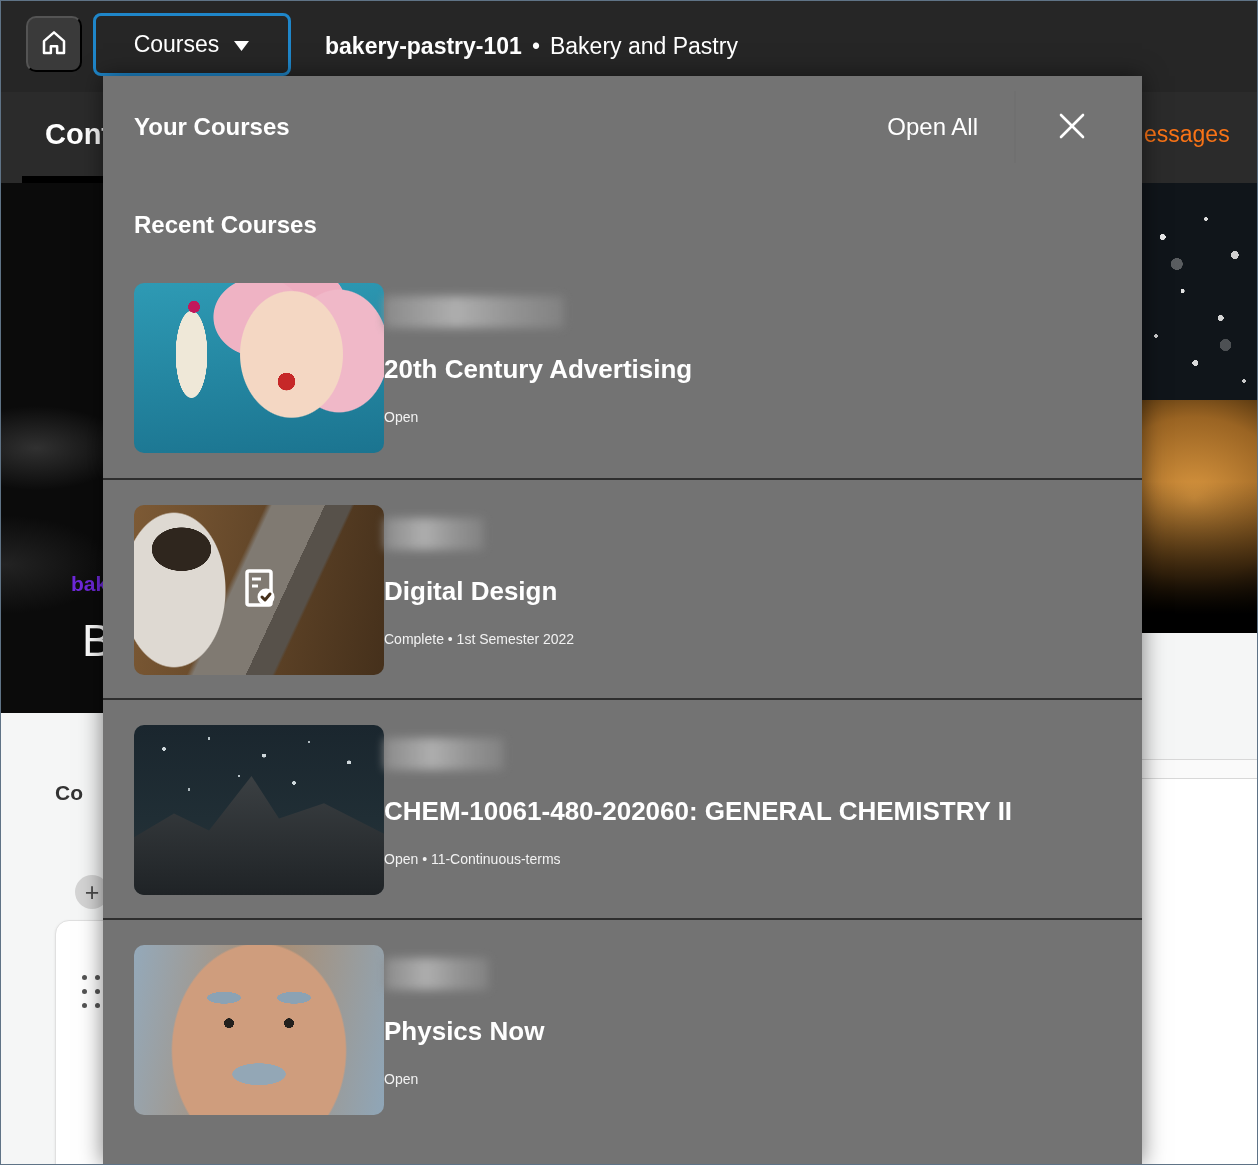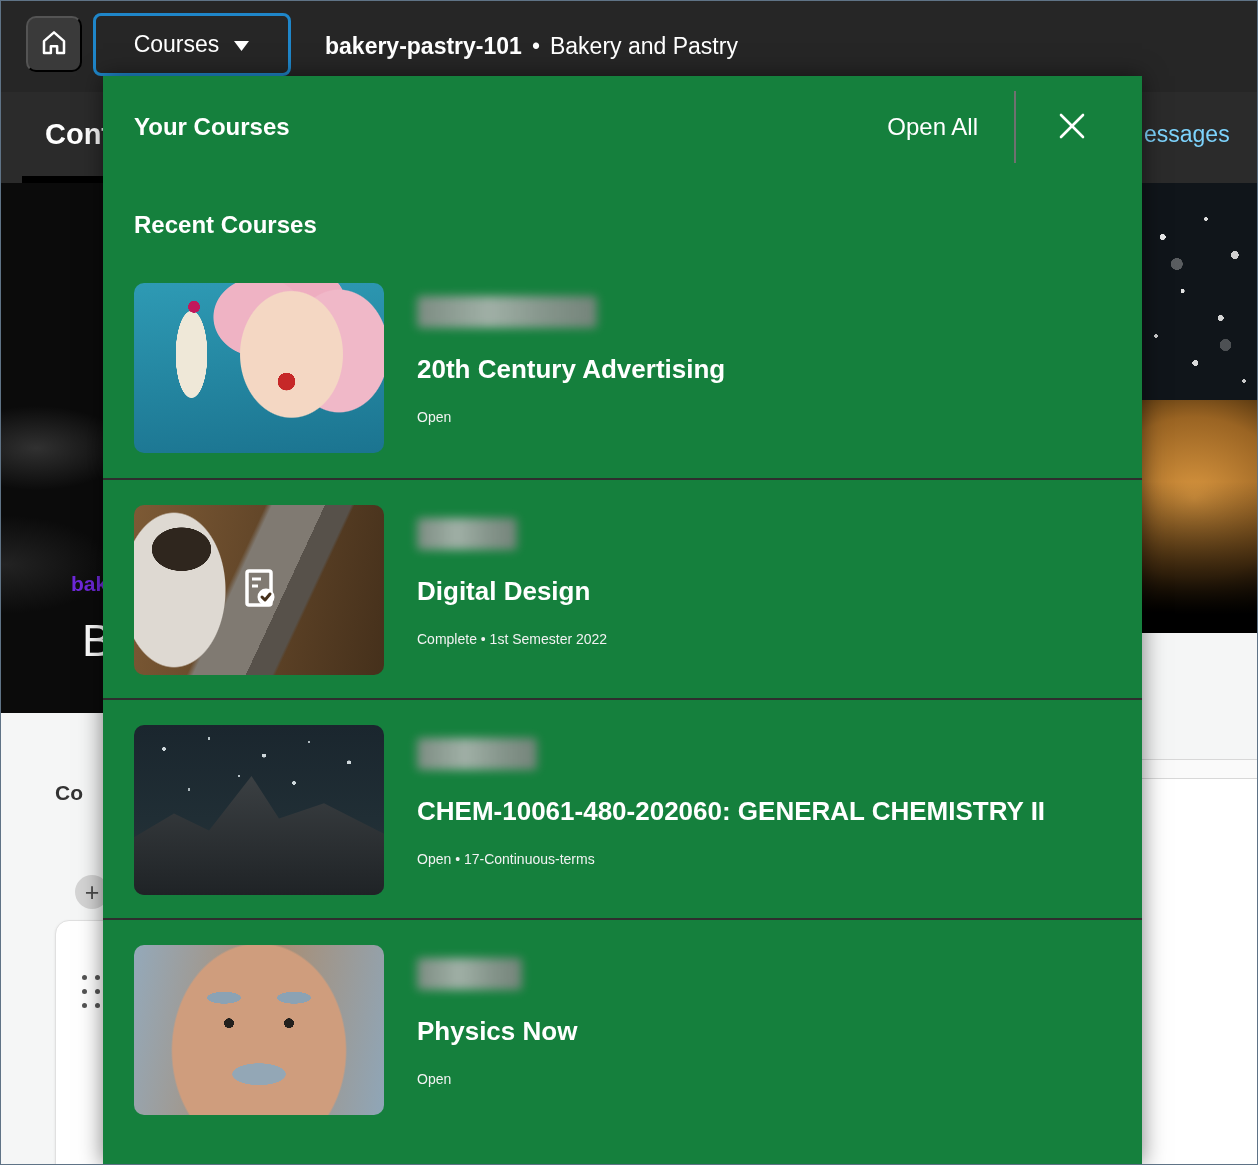--- a/index.html
+++ b/index.html
@@ -24,21 +24,21 @@
     display:flex; align-items:center; justify-content:center; gap:14px; padding:0 22px;
     color:#fff; font-size:23px;
   }
   .breadcrumb { position:absolute; left:325px; top:0; height:92px; display:flex; align-items:center; gap:10px; font-size:23px; color:#fff; }
   .breadcrumb .id { font-weight:700; }
 
   
   .tabbar { position:absolute; left:0; top:92px; width:1258px; height:91px; background:#2b2b2b; z-index:2; }
   .tab-left { position:absolute; left:45px; top:0; height:84px; display:flex; align-items:center; font-size:29px; font-weight:600; color:#fff; }
   .tab-left-underline { position:absolute; left:22px; bottom:0; width:81px; height:7px; background:#000; }
-  .tab-right { position:absolute; left:1144px; top:0; height:84px; display:flex; align-items:center; font-size:23px; color:#7dd3fc; }
+  .tab-right { position:absolute; left:1144px; top:0; height:84px; display:flex; align-items:center; font-size:23px; color:#f97316; }
 
   
   .hero-left {
     position:absolute; left:0; top:183px; width:103px; height:530px; z-index:2;
     background:
       radial-gradient(ellipse 130px 60px at 35% 50%, rgba(95,95,95,.45), transparent 70%),
       radial-gradient(ellipse 150px 70px at 5% 72%, rgba(70,70,70,.4), transparent 70%),
       #0b0b0b;
   }
   .banner-id { position:absolute; left:55px; top:572px; z-index:3; font-size:21px; font-weight:700; color:#6d28d9; white-space:nowrap;margin-left:16px; }
@@ -80,21 +80,21 @@
     position:absolute; left:55px; top:920px; width:160px; height:250px; z-index:2;
     background:#fff; border:1px solid #e0e0e0; border-radius:14px 0 0 0;
     box-shadow:0 1px 3px rgba(0,0,0,.08);
   }
   .drag-handle { position:absolute; left:26px; top:54px; display:grid; grid-template-columns:5px 5px; gap:9px 8px; }
   .drag-handle i { width:5px; height:5px; border-radius:50%; background:#555; }
 
   
   .panel {
     position:absolute; left:103px; top:76px; width:1039px; height:1089px; z-index:10;
-    background:#15803d; box-shadow:0 0 22px rgba(0,0,0,.5);
+    background:#737373; box-shadow:0 0 22px rgba(0,0,0,.5);
   }
   .panel-header { height:102px; display:flex; align-items:center; padding:0 50px 0 31px; }
   .panel-title { flex:1; font-size:24px; font-weight:700; color:#fff; }
   .view-all { font-size:24px; color:#fff; background:none; border:none; font-family:inherit; margin-right:36px; cursor:pointer; }
   .header-divider { width:2px; height:72px; background:#707070; margin-right:36px; }
   .close-btn { width:40px; height:40px; background:none; border:none; display:flex; align-items:center; justify-content:center; cursor:pointer; }
 
   .section-heading { margin:30px 0 0 31px; font-size:24px; line-height:34px; font-weight:700; color:#fff; }
 
   .course-row { height:220px; padding:25px 31px 0 31px; display:flex; cursor:pointer; }
@@ -143,21 +143,21 @@
       radial-gradient(ellipse 27px 11px at 50% 76%, #93a7b6 98%, transparent),
       radial-gradient(circle 5px at 38% 46%, #23201d 97%, transparent),
       radial-gradient(circle 5px at 62% 46%, #23201d 97%, transparent),
       radial-gradient(ellipse 17px 6px at 36% 31%, #8ba2b4 98%, transparent),
       radial-gradient(ellipse 17px 6px at 64% 31%, #8ba2b4 98%, transparent),
       radial-gradient(ellipse 88px 108px at 50% 62%, #cf9d7d 98%, transparent),
       linear-gradient(100deg, #94a9ba 0%, #a98d72 50%, #8fa6b8 100%);
   }
   .overlay-icon { position:absolute; left:50%; top:50%; transform:translate(-50%,-50%); }
 
-  .course-text { margin-left:33px; min-width:0; }
+  .course-text { min-width:0; }
   .redacted {
     height:32px; margin-top:13px; border-radius:4px;
     background:linear-gradient(90deg,#8e8e8e,#b9b9b9 40%,#9a9a9a 70%,#848484);
     filter:blur(5px); opacity:.85;
   }
   .w1 { width:180px; } .w2 { width:100px; } .w3 { width:120px; } .w4 { width:105px; }
   .course-title { margin-top:24px; font-size:26px; line-height:34px; font-weight:700; color:#fff; white-space:nowrap; }
   .course-status { margin-top:23px; font-size:14px; color:#f2f2f2; white-space:nowrap; }
 </style>
 </head>
@@ -269,21 +269,21 @@
   </div>
 
   <div class="course-row bordered">
     <div class="thumb thumb-chem">
       <div class="stars"></div>
       <div class="mountain"></div>
     </div>
     <div class="course-text">
       <div class="redacted w3"></div>
       <div class="course-title">CHEM-10061-480-202060: GENERAL CHEMISTRY II</div>
-      <div class="course-status">Open • 17-Continuous-terms</div>
+      <div class="course-status">Open • 11-Continuous-terms</div>
     </div>
   </div>
 
   <div class="course-row bordered">
     <div class="thumb thumb-phys"></div>
     <div class="course-text">
       <div class="redacted w4"></div>
       <div class="course-title">Physics Now</div>
       <div class="course-status">Open</div>
     </div>

